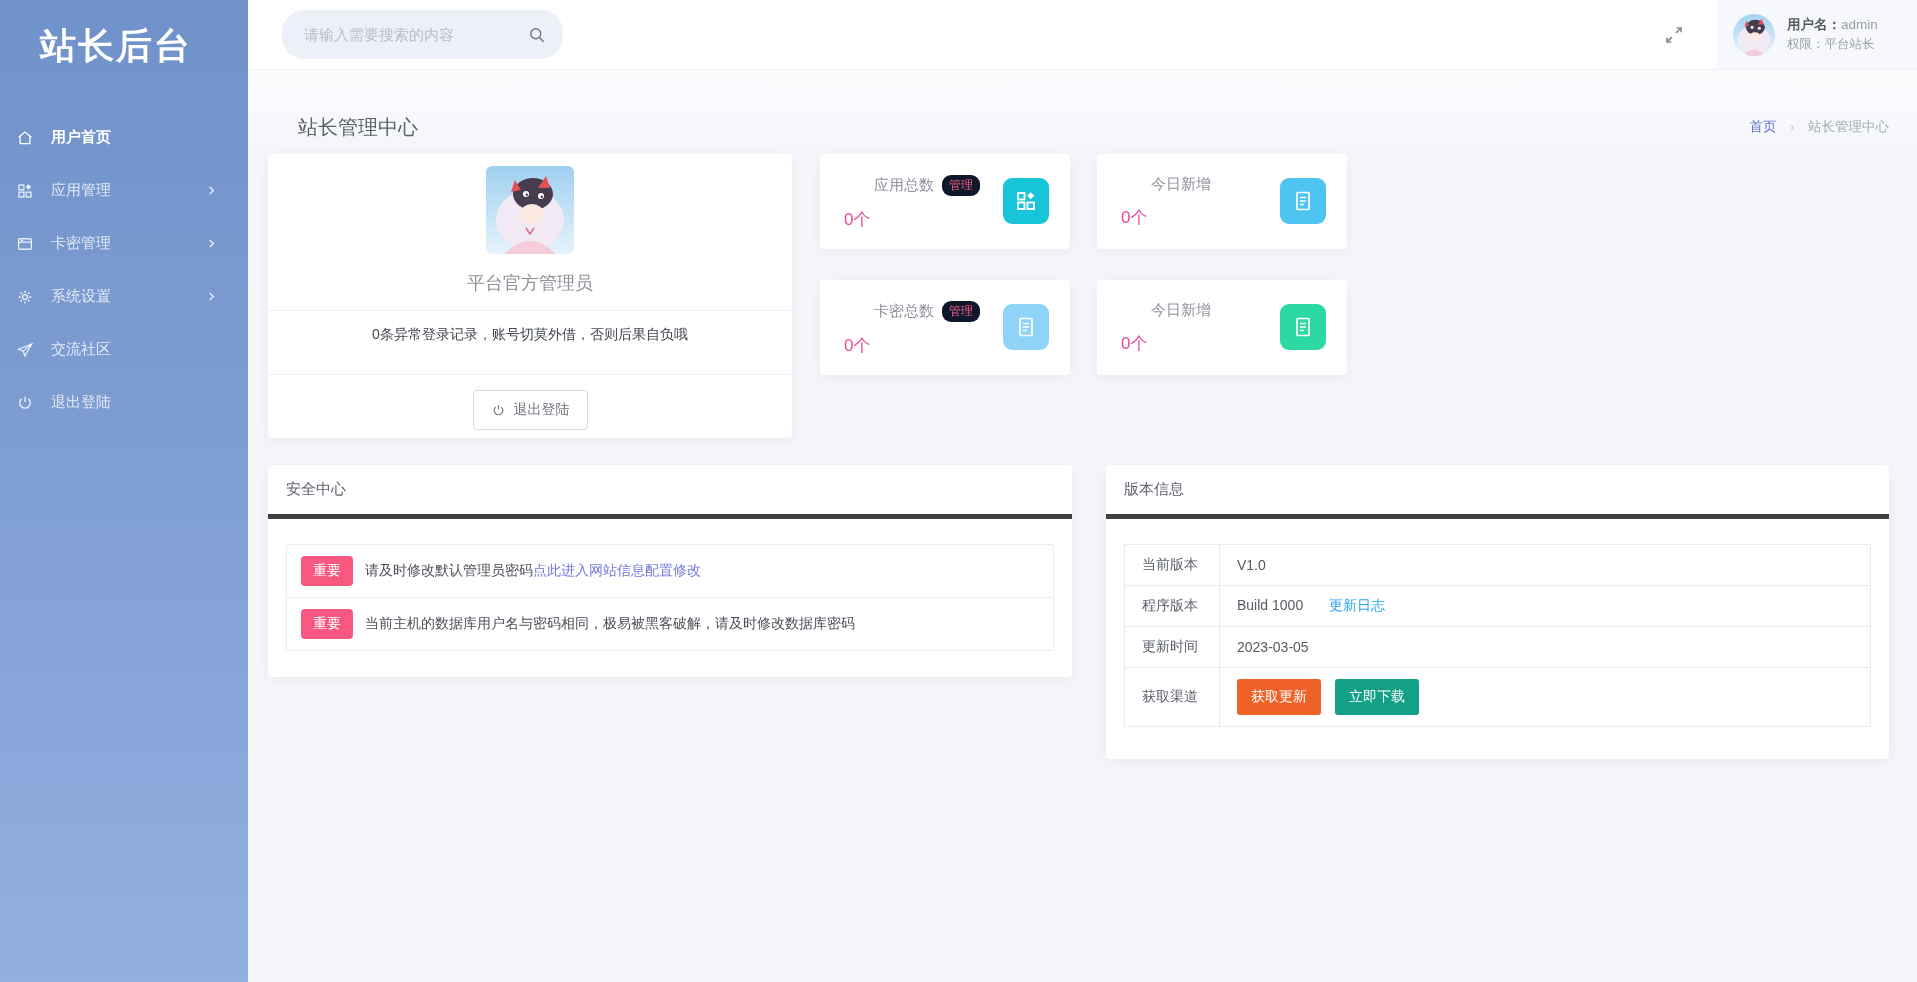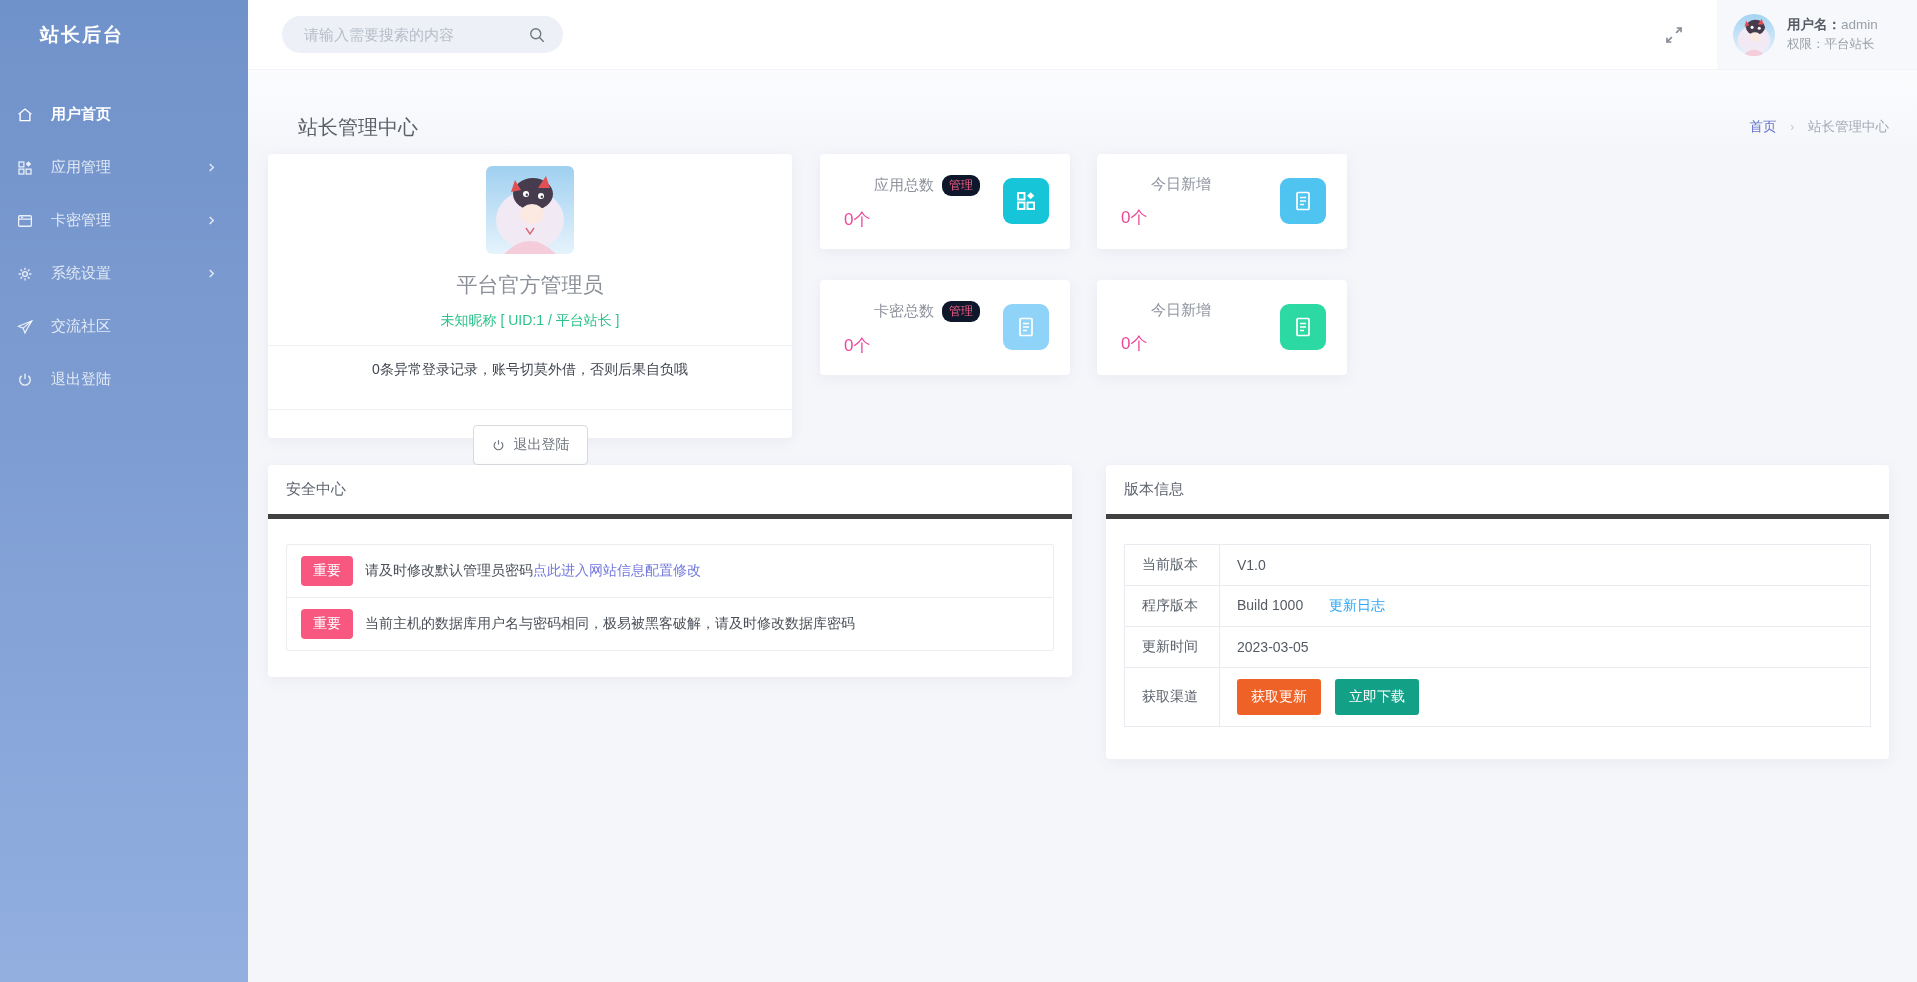--- a/index.html
+++ b/index.html
@@ -2,32 +2,32 @@
 <html><head>
 <meta charset="utf-8">
 <style>
   * { margin:0; padding:0; box-sizing:border-box; }
   html,body { width:1917px; height:982px; overflow:hidden;
     font-family:"Liberation Sans","DejaVu Sans",sans-serif; background:#f5f6fa; }
 
   
   .sidebar { position:fixed; left:0; top:0; width:248px; height:982px;
     background:linear-gradient(180deg,#7092ca 0%,#7e9dd2 45%,#92afe0 100%); z-index:10; }
-  .logo { color:#fff; font-size:19px; font-weight:bold; letter-spacing:2px; padding:22px 0 0 40px; }
+  .logo { color:#fff; font-size:36px; font-weight:bold; letter-spacing:2px; padding:22px 0 0 40px; }
   .nav { margin-top:40px; }
   .nav-item { position:relative; height:53px; display:flex; align-items:center;
     padding-left:16px; color:rgba(255,255,255,.78); font-size:15px; cursor:pointer; }
   .nav-item .ni-icon { width:18px; height:18px; margin-right:17px; flex:0 0 18px; }
   .nav-item.active { color:#fff; font-weight:bold; }
   .nav-item .chev { position:absolute; right:32px; top:50%; width:9px; height:9px; margin-top:-5px; }
 
   
   .topbar { position:fixed; left:248px; top:0; right:0; height:70px; background:#fff;
     display:flex; align-items:center; z-index:9; border-bottom:1px solid #f1f3f7; }
-  .search { margin-left:34px; width:281px; height:37px; background:#edf0f6; border-radius:22px;
+  .search { margin-left:34px; width:281px; height:49px; background:#edf0f6; border-radius:22px;
     display:flex; align-items:center; padding:0 16px 0 22px; }
   .search input { flex:1; border:none; outline:none; background:transparent; font-size:15px;
     color:#5c626b; font-family:inherit; }
   .search input::placeholder { color:#b7bdc9; }
   .search .mag { width:20px; height:20px; cursor:pointer; }
   .tb-right { margin-left:auto; display:flex; align-items:center; height:100%; }
   .fs-btn { width:26px; height:26px; margin-right:30px; cursor:pointer; }
   .userbox { height:100%; background:#f7f8fb; display:flex; align-items:center;
     padding:0 24px 0 16px; min-width:200px; cursor:pointer; }
   .u-avatar { width:42px; height:42px; border-radius:50%; overflow:hidden; flex:0 0 42px; }
@@ -47,21 +47,21 @@
   .crumb .c-sep { color:#c3c7d4; margin:0 10px; font-size:12px; }
   .crumb .c-cur { color:#a4aab7; }
 
   .panels { padding:0 28px 0 20px; }
   .row1 { display:flex; gap:28px; }
   .card { background:#fff; border-radius:4px; box-shadow:0 3px 14px rgba(90,105,140,.08); }
 
   
   .profile { width:524px; height:284px; text-align:center; }
   .p-avatar { width:88px; height:88px; border-radius:6px; overflow:hidden; margin:12px auto 0; }
-  .p-title { font-size:21px; color:#8b9099; margin-top:17px; }
+  .p-title { font-size:18px; color:#8b9099; margin-top:17px; }
   .p-ident { font-size:14px; color:#2ec28b; margin-top:13px; }
   .p-div { border-top:1px solid #f0f1f5; margin-top:15px; }
   .p-notice { font-size:14px; color:#40464f; padding:15px 10px; }
   .logout-btn { display:inline-flex; align-items:center; gap:8px; margin-top:15px;
     border:1px solid #d8dade; border-radius:4px; background:#fff; padding:10px 17px;
     font-size:14px; color:#6d737c; cursor:pointer; font-family:inherit; }
   .logout-btn svg { width:15px; height:15px; }
 
   
   .stats { display:grid; grid-template-columns:250px 250px; grid-auto-rows:95px; gap:31px 27px; }
@@ -248,21 +248,20 @@
             <circle cx="40" cy="28" r="3" fill="#fff"></circle>
               <circle cx="55" cy="30" r="3" fill="#fff"></circle>
             <circle cx="40.8" cy="28.8" r="1.2" fill="#463c4d"></circle>
               <circle cx="55.8" cy="30.8" r="1.2" fill="#463c4d"></circle>
             <ellipse cx="46" cy="48" rx="12" ry="10" fill="#fbe9e2"></ellipse>
             <path d="M18 88q26 -26 52 0z" fill="#f4ccda"></path>
             <path d="M40 62l4 6 4-6" fill="none" stroke="#d96a74" stroke-width="1.4"></path>
           </svg>
         </div>
         <div class="p-title">平台官方管理员</div>
-        <div class="p-ident">未知昵称 [ UID:1 / 平台站长 ]</div>
         <div class="p-div"></div>
         <div class="p-notice">0条异常登录记录，账号切莫外借，否则后果自负哦</div>
         <div class="p-div"></div>
         <button class="logout-btn">
           <svg viewBox="0 0 24 24" fill="none" stroke="#6d737c" stroke-width="1.8">
               <path d="M12 3.5v7"></path>
               <path d="M7.5 6.5a7 7 0 1 0 9 0"></path>
             </svg>
           <span>退出登陆</span>
         </button>

